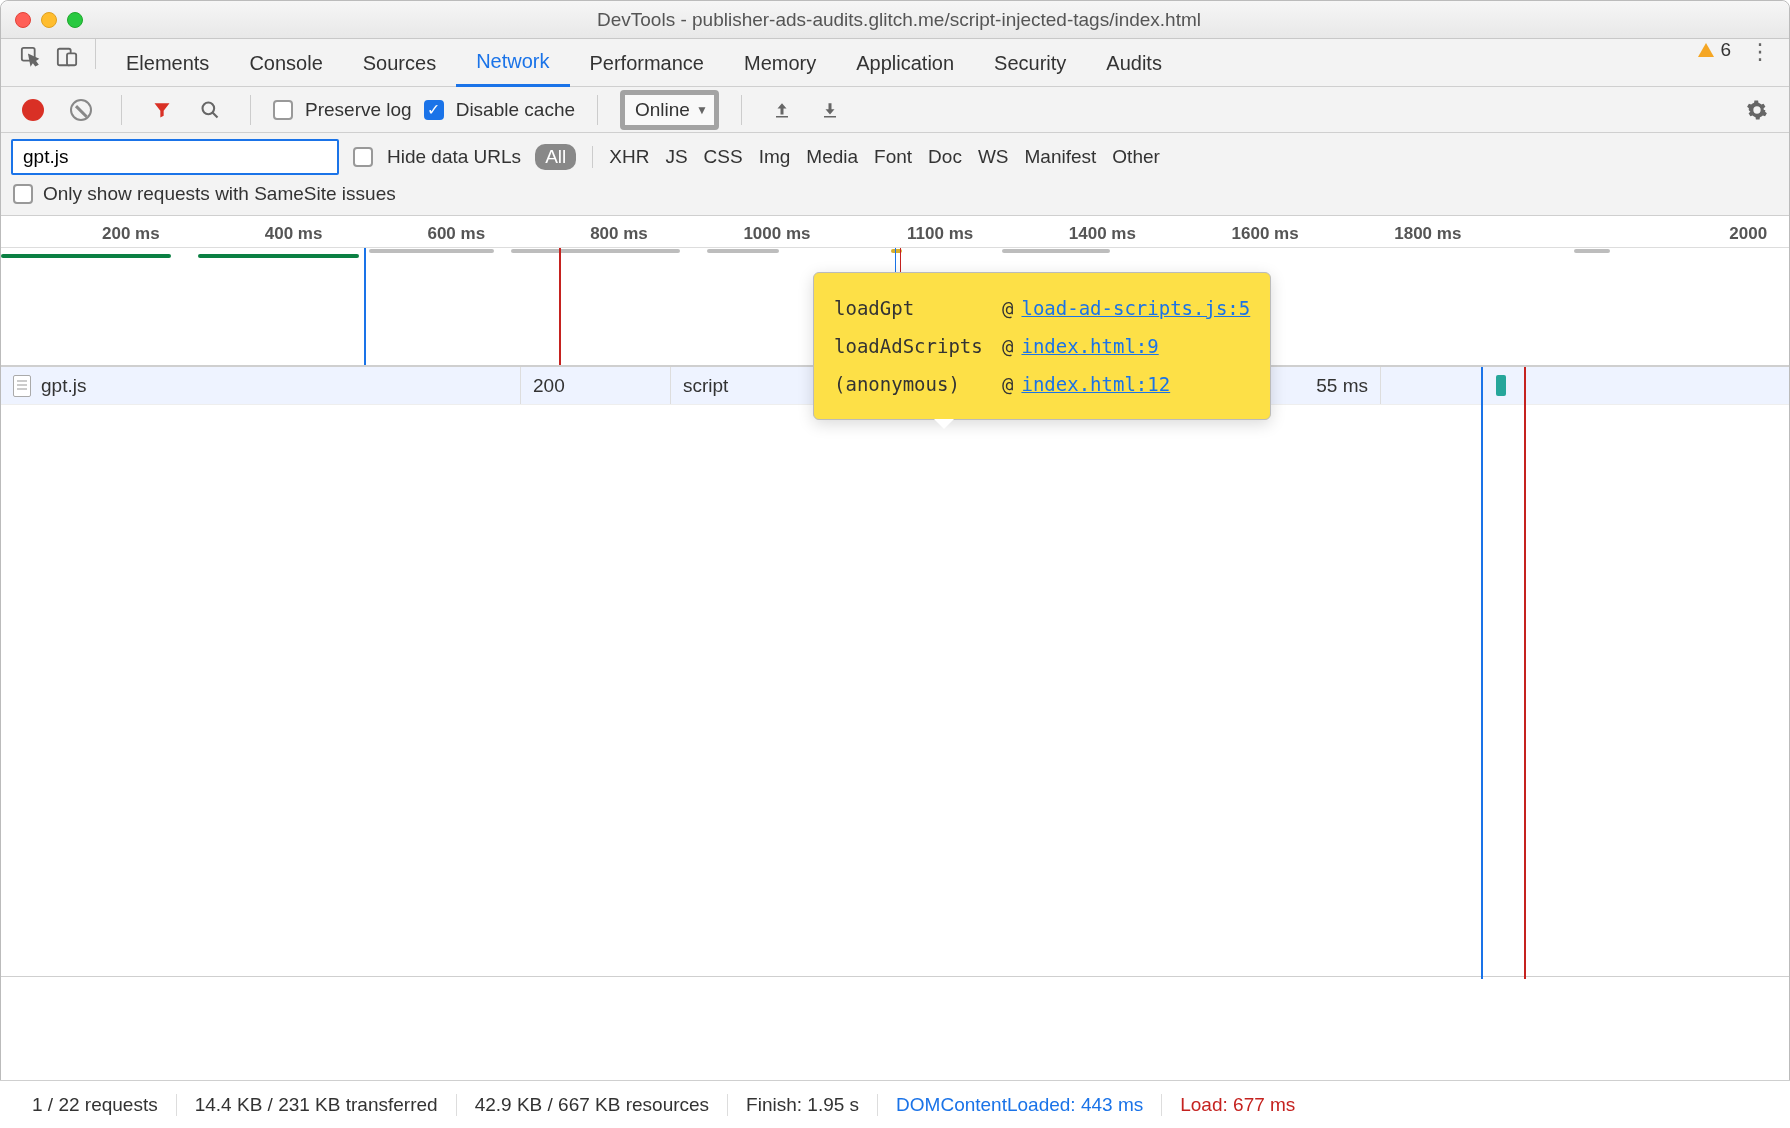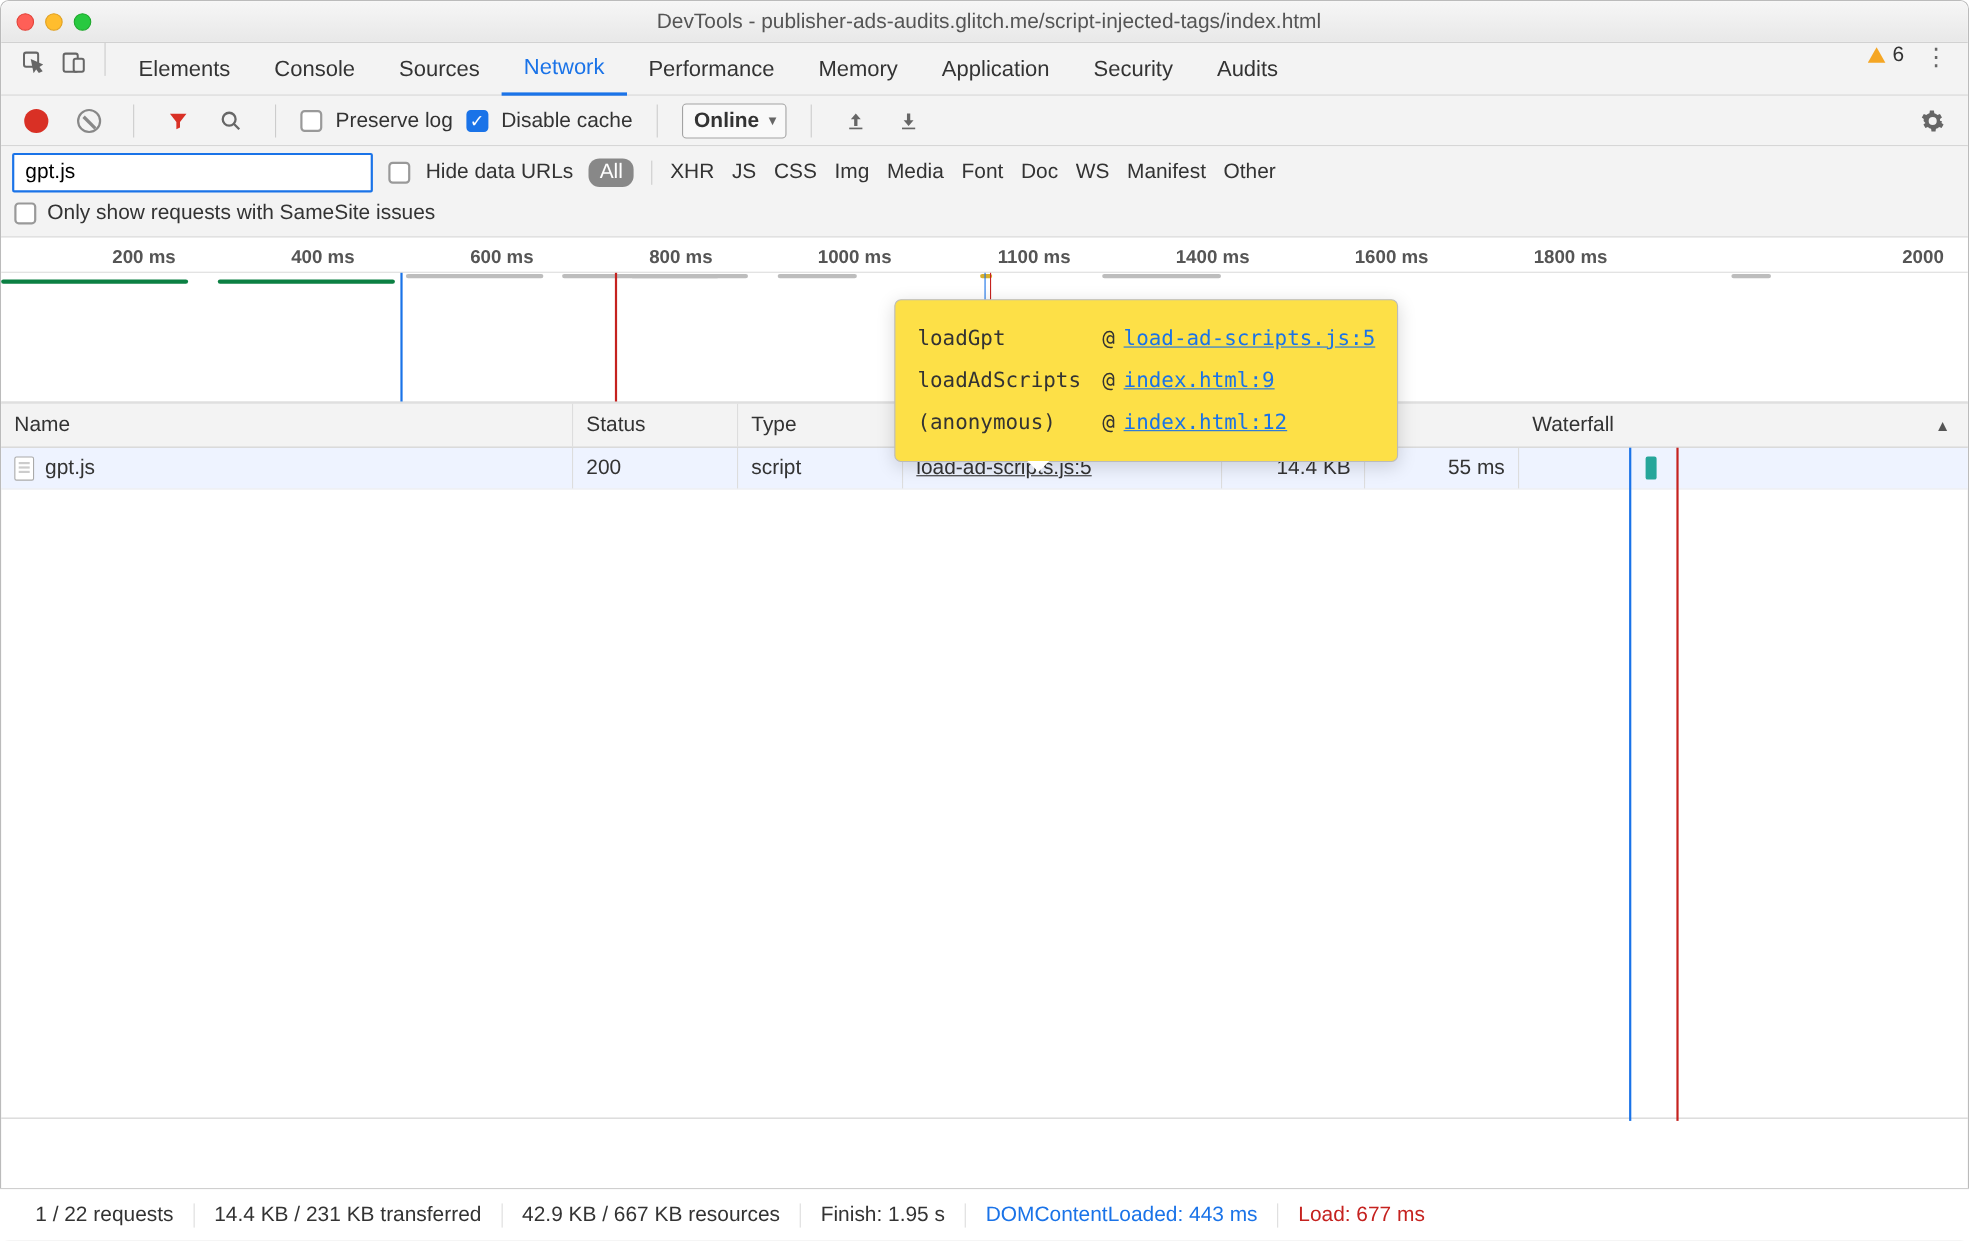--- a/index.html
+++ b/index.html
@@ -58,21 +58,21 @@
   display: flex; align-items: center; padding: 0 14px; gap: 12px;
 }
 .rec-dot { width: 22px; height: 22px; border-radius: 50%; background: #d93025; }
 .nosign { width: 22px; height: 22px; border: 2.2px solid #888; border-radius: 50%; position: relative; }
 .nosign::after { content: ""; position: absolute; left: 2px; top: 9px; width: 15px; height: 2.5px; background: #888; transform: rotate(45deg); }
 .funnel-icon { color: #d93025; font-size: 20px; }
 .search-icon { font-size: 20px; color: #555; }
 .checkbox { width: 20px; height: 20px; border: 2px solid #999; border-radius: 4px; display: inline-flex; align-items: center; justify-content: center; background: #fff; }
 .checkbox.checked { background: #1a73e8; border-color: #1a73e8; color: #fff; font-size: 16px; }
 .check-label { font-size: 19px; }
-.throttle-select { border: 1px solid #a3a3a3; border-radius: 4px; padding: 4px 24px 4px 10px; background: #f9f9f9; position: relative; font-size: 19px; font-weight: bold; }
+.throttle-select { border: 5px solid #a3a3a3; border-radius: 4px; padding: 4px 24px 4px 10px; background: #f9f9f9; position: relative; font-size: 19px; }
 .throttle-arrow { position: absolute; right: 6px; top: 50%; transform: translateY(-50%); font-size: 12px; color: #666; }
 .updown-icon { font-size: 20px; color: #666; }
 .gear-icon { font-size: 20px; color: #555; }
 
 
 .filter-bar {
   background: #f3f3f3;
   border-bottom: 1px solid #cfcfcf;
   padding: 6px 10px 2px 10px;
 }
@@ -330,32 +330,20 @@
     </div>
     <div class="stack-row">
       <span class="stack-fn">(anonymous)</span>
       <span class="stack-at">@</span>
       <span class="stack-link">index.html:12</span>
     </div>
   </div>
 </div>
 
 <div class="req-table">
-  <div class="req-head">
-    <div class="col col-name">Name</div>
-    <div class="col col-status">Status</div>
-    <div class="col col-type">Type</div>
-    <div class="col col-init" style="visibility:hidden">Initiator</div>
-    <div class="col col-size" style="visibility:hidden">Size</div>
-    <div class="col col-time" style="visibility:hidden">Time</div>
-    <div class="col col-wf">
-      <span>Waterfall</span>
-      <span class="sort-arrow">▲</span>
-    </div>
-  </div>
   <div class="req-row">
     <div class="col col-name">
       <div class="file-icon"></div>
       <span>gpt.js</span>
     </div>
     <div class="col col-status">200</div>
     <div class="col col-type">script</div>
     <div class="col col-init">
       <span class="initiator-link">load-ad-scripts.js:5</span>
     </div>

